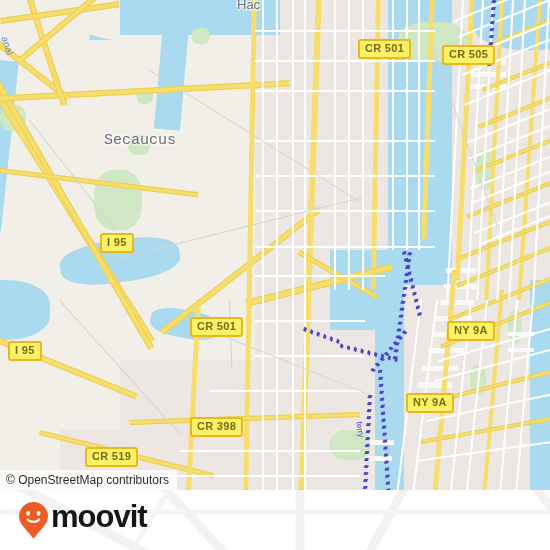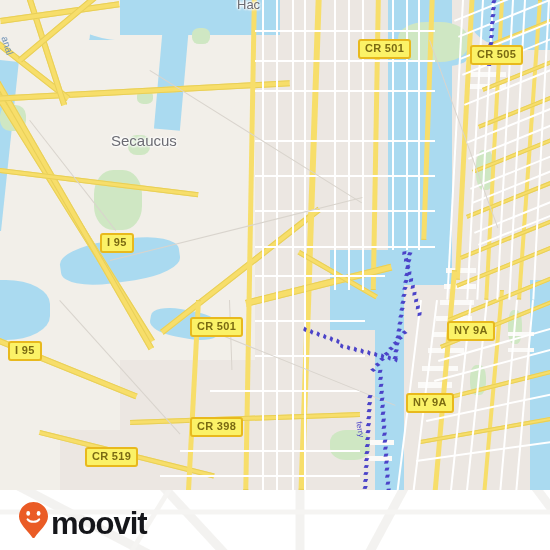--- a/index.html
+++ b/index.html
@@ -95,21 +95,21 @@
   }
   #footer-watermark{
     position:absolute;left:0;top:-30px;width:550px;height:100px;opacity:.5;
   }
   #footer-inner{
     position:absolute;left:0;top:0;width:550px;height:60px;
     display:flex;align-items:center;justify-content:space-between;
     padding:0 14px 0 18px;box-sizing:border-box;
   }
   #place-title{color:#2b2b2b;font-size:17px;white-space:nowrap;}
-  #logo{display:flex;align-items:flex-end;gap:2px;}
+  #logo{display:flex;align-items:flex-start;gap:2px;}
   #logo-word{
     color:#15161a;font-size:31px;font-weight:bold;letter-spacing:-1px;line-height:31px;
   }
 </style>
 </head>
 <body>
 
 <div id="app">
 
   <div id="map">
@@ -378,33 +378,34 @@
         <i></i>
         <i></i>
         <i></i>
         <i></i>
         <i></i>
     </div>
 
     <div class="water-lbl" style="left:-2px;top:40px;transform:rotate(72deg);">anal</div>
     <div class="ferry-lbl" style="left:352px;top:425px;transform:rotate(80deg);">ferry</div>
 
-    <div class="place" style="left:111px;top:132px;">Secaucus</div>
+    <div class="place" style="left:104px;top:132px;font-family:Liberation Mono, monospace;">Secaucus</div>
     <div class="place sm" style="left:237px;top:-3px;">Hac</div>
 
     <div class="shield" style="left:358px;top:39px;">CR 501</div>
-    <div class="shield" style="left:470px;top:45px;">CR 505</div>
+    <div class="shield" style="left:442px;top:45px;">CR 505</div>
     <div class="shield" style="left:100px;top:233px;">I 95</div>
     <div class="shield" style="left:8px;top:341px;">I 95</div>
     <div class="shield" style="left:190px;top:317px;">CR 501</div>
     <div class="shield" style="left:447px;top:321px;">NY 9A</div>
     <div class="shield" style="left:406px;top:393px;">NY 9A</div>
     <div class="shield" style="left:190px;top:417px;">CR 398</div>
     <div class="shield" style="left:85px;top:447px;">CR 519</div>
 
+    <div id="attrib">© OpenStreetMap contributors</div>
   </div>
 
 
   <div id="footer">
     <svg id="footer-watermark" viewBox="0 0 550 100" preserveAspectRatio="none">
       <g stroke="#e8e6e2" stroke-width="9" fill="none">
         <path d="M -20 6 L 160 100"></path>
         <path d="M 120 -20 L 240 110"></path>
         <path d="M 300 -20 L 300 110"></path>
         <path d="M 430 -20 L 360 110"></path>

